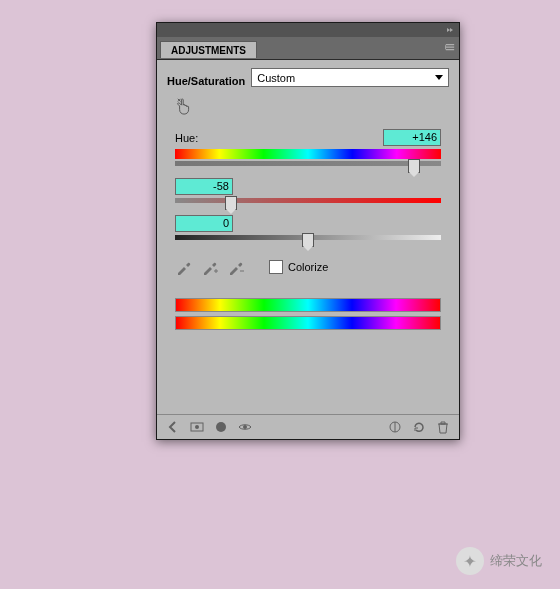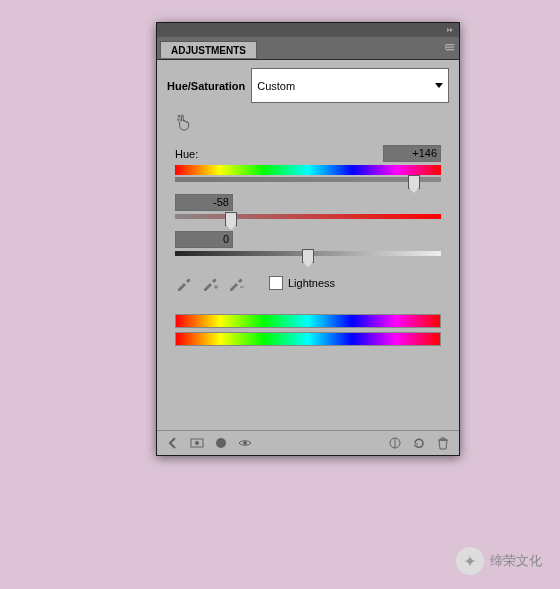--- a/index.html
+++ b/index.html
@@ -4,31 +4,31 @@
 <style>
 body{margin:0;width:560px;height:589px;background:#dcc4d6;font-family:Tahoma,Arial,sans-serif;font-size:11px;color:#000;position:relative;overflow:hidden}
 .bg-art{position:absolute;left:60px;top:180px;width:440px;height:380px;z-index:0}
 .panel{position:absolute;left:156px;top:22px;width:302px;background:#535353;border:1px solid #1a1a1a;box-shadow:0 2px 10px rgba(0,0,0,.5);z-index:10}
 .panel-tabbar{height:14px;background:#535353;display:flex;justify-content:flex-end;align-items:center;padding:0 4px;gap:6px}
 .header-icon{width:10px;height:10px;opacity:.7;cursor:pointer}
 .tabs{height:22px;background:#6a6a6a;display:flex;align-items:center;border-bottom:1px solid #2a2a2a}
 .tab{background:#bababa;border:1px solid #5a5a5a;border-bottom:none;padding:3px 10px 2px;font-size:10px;font-weight:bold;color:#000;margin-left:3px;margin-right:2px;position:relative;top:1px}
 .tab-menu{margin-left:auto;margin-right:4px;align-self:center}
 .panel-body{background:#bababa;padding:8px 10px 6px}
-.row{display:flex;align-items:center;margin-bottom:6px}
+.row{display:flex;align-items:flex-end;margin-bottom:6px}
 .hs-label{font-weight:bold;margin-right:6px}
-.select{background:#fff;border:1px solid #6a6a6a;height:17px;display:flex;align-items:center;padding:8px 5px;font-size:11px;flex:1;position:relative;cursor:pointer}
+.select{background:#fff;border:1px solid #6a6a6a;height:17px;display:flex;align-items:center;padding:0 5px;font-size:11px;flex:1;position:relative;cursor:pointer}
 .select-arrow{margin-left:auto;border-left:4px solid transparent;border-right:4px solid transparent;border-top:5px solid #000}
 .section{margin:10px 0 0}
 .finger-icon{width:20px;height:18px;margin-left:8px;margin-right:20px;opacity:.8}
 .master-select{width:90px;flex:none}
 .slider-block{margin:14px 8px 0}
 .slider-row{display:flex;align-items:center;margin-bottom:3px}
 .slider-label{flex:1}
-.value-box{width:50px;height:15px;background:#737373;border:1px solid #6a6a6a;text-align:right;padding:0 3px;font-size:11px;line-height:15px}
+.value-box{width:50px;height:15px;background:#5eead4;border:1px solid #6a6a6a;text-align:right;padding:0 3px;font-size:11px;line-height:15px}
 .spectrum{height:10px;background:linear-gradient(to right,red,#ff0,#0f0,#0ff,#00f,#f0f,red);position:relative;margin-bottom:2px}
 .gray-track{height:5px;background:linear-gradient(to right,#777,#888);position:relative;margin-bottom:12px}
 .sat-track{height:5px;background:linear-gradient(to right,#888,red);position:relative;margin-bottom:12px}
 .light-track{height:5px;background:linear-gradient(to right,#222,#888,#eee);position:relative;margin-bottom:12px}
 .thumb{position:absolute;top:-2px;width:10px;height:12px;background:#ddd;border:1px solid #555;transform:translateX(-50%);cursor:pointer}
 .thumb::after{content:"";position:absolute;left:50%;bottom:-5px;transform:translateX(-50%);border-left:5px solid transparent;border-right:5px solid transparent;border-top:5px solid #ddd}
 .eyedroppers{display:flex;gap:8px;align-items:center;margin:18px 8px 10px}
 .dropper{width:18px;height:18px;opacity:.7;cursor:pointer}
 .colorize-wrap{display:flex;align-items:center;gap:5px;margin-left:16px}
 .chk{width:12px;height:12px;background:#fff;border:1px solid #666;cursor:pointer}
@@ -111,21 +111,21 @@
       <svg class="dropper" viewBox="0 0 18 18">
           <path d="M3 15l6-6 2 2-6 6-2 0z M11 7l2-2c1-1 3 1 2 2l-2 2z" fill="#555"></path>
           <path d="M13 13h4M15 11v4" stroke="#555"></path>
         </svg>
       <svg class="dropper" viewBox="0 0 18 18">
           <path d="M3 15l6-6 2 2-6 6-2 0z M11 7l2-2c1-1 3 1 2 2l-2 2z" fill="#555"></path>
           <path d="M13 13h4" stroke="#555"></path>
         </svg>
       <div class="colorize-wrap">
         <div class="chk"></div>
-        <span>Lightness</span>
+        <span>Colorize</span>
       </div>
     </div>
 
     <div class="color-bars">
       <div class="hue-bar"></div>
       <div class="hue-bar"></div>
     </div>
 
     <div class="spacer"></div>
   </div>

